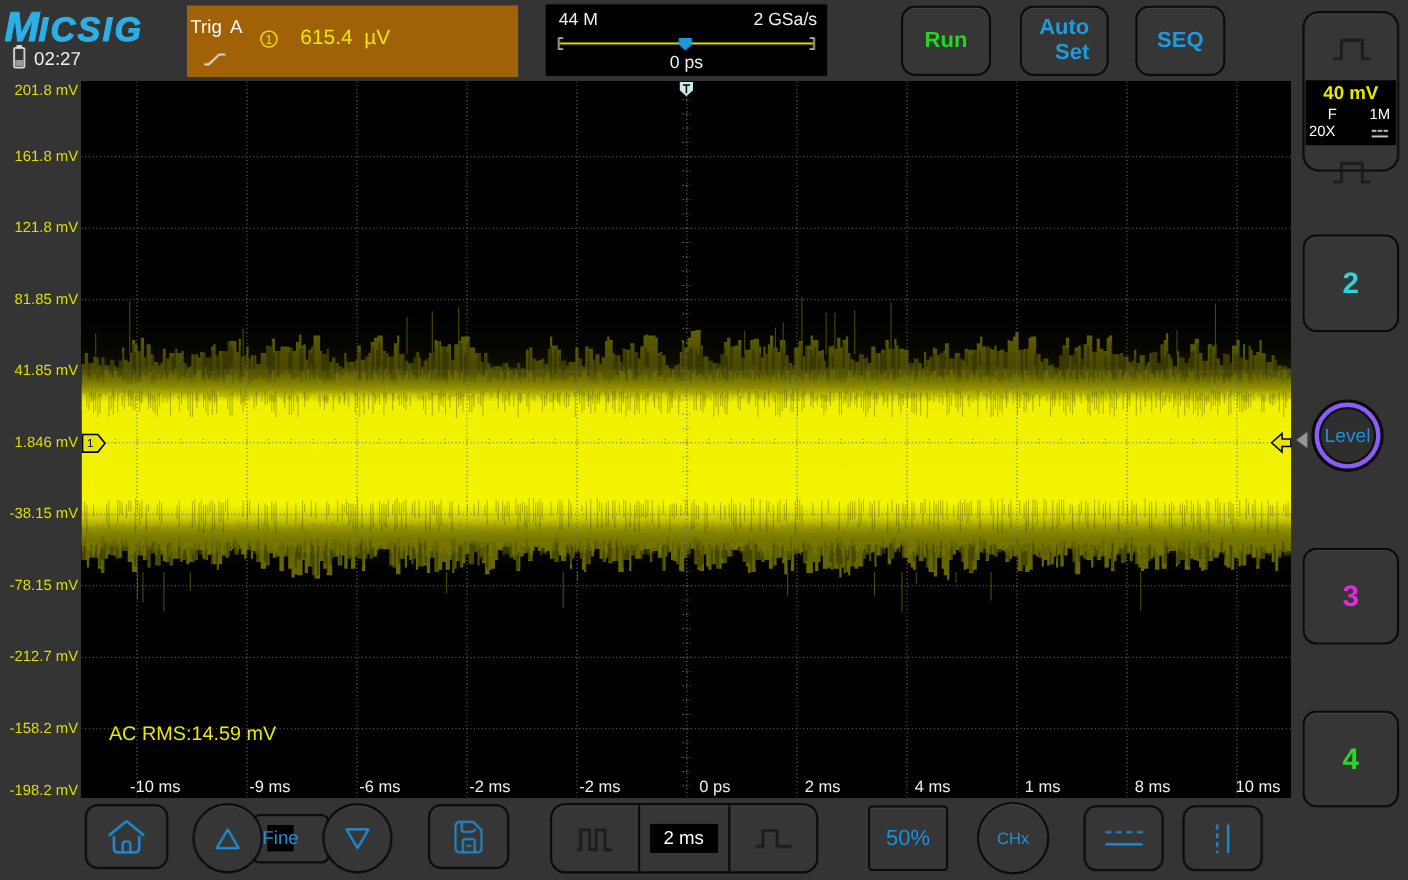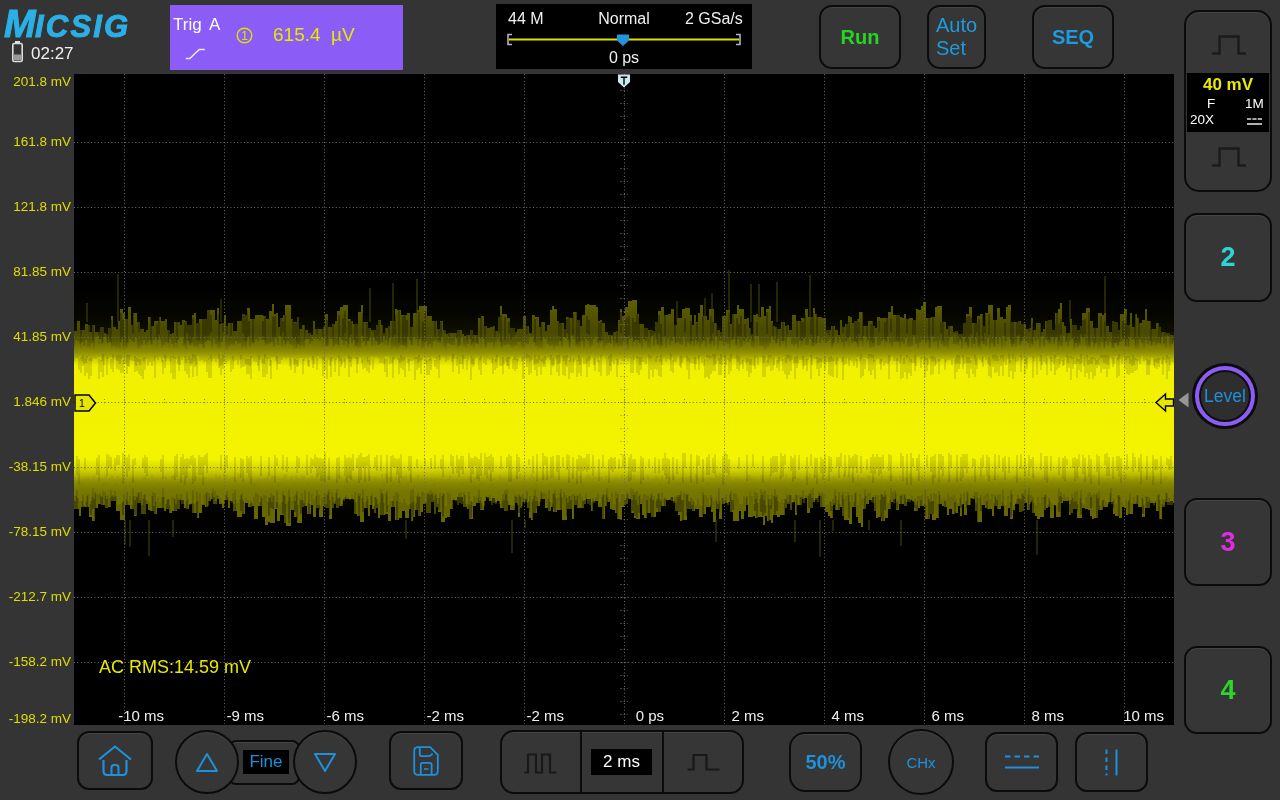--- a/index.html
+++ b/index.html
@@ -61,67 +61,66 @@
 <div class="yl" style="top:654px">-158.2 mV</div>
 <div class="yl" style="top:711px">-198.2 mV</div>
 <div class="tl" style="left:84px">-10 ms</div>
 <div class="tl" style="left:184px">-9 ms</div>
 <div class="tl" style="left:284px">-6 ms</div>
 <div class="tl" style="left:384px">-2 ms</div>
 <div class="tl" style="left:484px">-2 ms</div>
 <div class="tl" style="left:584px">0 ps</div>
 <div class="tl" style="left:684px">2 ms</div>
 <div class="tl" style="left:784px">4 ms</div>
-<div class="tl" style="left:884px">6 ms</div>
+<div class="tl" style="left:884px">1 ms</div>
 <div class="tl" style="left:984px">8 ms</div>
 <div class="tl" style="left:1084px">10 ms</div>
 <div class="abs" style="left:99px;top:657px;font-size:18px;color:#e8e800">AC RMS:14.59 mV</div>
 
 <svg class="abs" style="left:4px;top:3px" width="150" height="37" viewBox="0 0 150 37">
 <text x="0" y="34" font-size="38" font-weight="bold" font-style="italic" fill="#2ab0e6" stroke="#2ab0e6" stroke-width="1">M</text>
 <text x="31" y="34" font-size="31" font-weight="bold" font-style="italic" letter-spacing="2.2" fill="#2ab0e6" stroke="#2ab0e6" stroke-width="1">ICSIG</text>
 </svg>
 <svg class="abs" style="left:11px;top:40px" width="13" height="23" viewBox="0 0 13 23">
 <rect x="4" y="1" width="5" height="3" fill="#ddd"></rect>
 <rect x="1.8" y="3.5" width="9.4" height="18" rx="1.5" fill="none" stroke="#ddd" stroke-width="1.6"></rect>
 <rect x="3" y="14.5" width="7" height="5.7" fill="#999"></rect>
 </svg>
 <div class="abs" style="left:31px;top:44px;font-size:17px;color:#f0f0f0">02:27</div>
 
-<div class="abs" style="left:170px;top:5px;width:233px;height:65px;background:#8b5cf6">
+<div class="abs" style="left:170px;top:5px;width:301px;height:65px;background:#a16207">
  <div class="abs" style="left:3px;top:10px;font-size:17px;color:#fff">Trig</div>
  <div class="abs" style="left:39px;top:10px;font-size:17px;color:#fff">A</div>
  <svg class="abs" style="left:15px;top:41px" width="21" height="14" viewBox="0 0 21 14">
   <path d="M0.8,12.5h4l9.5,-9h5.5" stroke="#e8e8e8" stroke-width="1.6" fill="none"></path>
     </svg>
  <svg class="abs" style="left:66px;top:22px" width="17" height="17" viewBox="0 0 17 17">
   <circle cx="8.5" cy="8.5" r="7.3" stroke="#e0e000" stroke-width="1.4" fill="none"></circle>
   <text x="8.5" y="12.8" font-size="12" fill="#e0e000" text-anchor="middle">1</text>
     </svg>
  <div class="abs" style="left:103px;top:19px;font-size:19px;color:#e8e800">615.4&nbsp; µV</div>
 </div>
 
 <div class="abs" style="left:496px;top:4px;width:256px;height:65px;background:#000">
  <div class="abs" style="left:12px;top:6px;font-size:16px;color:#f0f0f0">44 M</div>
- <div class="abs" style="left:0;top:6px;width:256px;text-align:center;font-size:16px;color:#f0f0f0">Normal</div>
  <div class="abs" style="right:9px;top:6px;font-size:16px;color:#f0f0f0">2 GSa/s</div>
  <svg class="abs" style="left:8px;top:25px" width="240" height="20" viewBox="0 0 240 20">
   <path d="M8,5.5h-4v10h4" stroke="#b5b5b5" stroke-width="1.6" fill="none"></path>
   <path d="M232,5.5h4v10h-4" stroke="#b5b5b5" stroke-width="1.6" fill="none"></path>
   <line x1="5" y1="10.5" x2="235" y2="10.5" stroke="#e0e000" stroke-width="1.8"></line>
   <polygon points="113,5.5 125,5.5 125,11.5 119,17 113,11.5" fill="#2196dc"></polygon>
  </svg>
  <div class="abs" style="left:0;top:45px;width:256px;text-align:center;font-size:16px;color:#f0f0f0">0 ps</div>
 </div>
 
 <div class="btn ctr" style="left:819px;top:5px;width:82px;height:64px;color:#25d425;font-size:20px;font-weight:bold">Run</div>
-<div class="btn ctr" style="left:927px;top:5px;width:59px;height:64px;color:#1e9ade;font-size:20px;font-weight:normal;text-align:left;line-height:23px">Auto<br>Set</div>
+<div class="btn ctr" style="left:927px;top:5px;width:81px;height:64px;color:#1e9ade;font-size:20px;font-weight:bold;text-align:right;line-height:23px">Auto<br>Set</div>
 <div class="btn ctr" style="left:1032px;top:5px;width:82px;height:64px;color:#1e9ade;font-size:20px;font-weight:bold">SEQ</div>
 
-<div class="btn" style="left:1184px;top:10px;width:88px;height:182px;border-radius:15px">
+<div class="btn" style="left:1184px;top:10px;width:88px;height:146px;border-radius:15px">
  <svg class="abs" style="left:25px;top:21px" width="36" height="22" viewBox="0 0 36 22">
   <path d="M1,20.5h7.5v-17h19v17h7.5" stroke="#1b1b1b" stroke-width="2.4" fill="none"></path>
     </svg>
  <div class="abs" style="left:1px;top:61px;width:82px;height:59px;background:#000">
   <div class="abs" style="left:0;top:2px;width:82px;text-align:center;font-size:17px;font-weight:bold;color:#e8e800">40 mV</div>
   <div class="abs" style="left:20px;top:23px;font-size:13.5px;color:#fff">F</div>
   <div class="abs" style="right:5px;top:23px;font-size:13.5px;color:#fff">1M</div>
   <div class="abs" style="left:3px;top:39px;font-size:13.5px;color:#fff">20X</div>
   <svg class="abs" style="right:7px;top:44px" width="15" height="10" viewBox="0 0 15 10">
    <path d="M0,2h4.2M5.4,2h4.2M10.8,2h4.2" stroke="#ddd" stroke-width="1.6"></path>
@@ -151,40 +150,40 @@
 <div class="btn ctr" style="left:175px;top:730px;width:64px;height:64px;border-radius:50%">
  <svg width="24" height="21" viewBox="0 0 24 21">
       <path d="M12,2 L22,19 H2 Z" stroke="#1e90dc" stroke-width="2" fill="none" stroke-linejoin="round"></path>
     </svg>
   </div>
 <div class="btn ctr" style="left:293px;top:730px;width:64px;height:64px;border-radius:50%">
  <svg width="24" height="21" viewBox="0 0 24 21">
       <path d="M12,19 L22,2 H2 Z" stroke="#1e90dc" stroke-width="2" fill="none" stroke-linejoin="round"></path>
     </svg>
   </div>
-<div class="abs ctr" style="left:243px;top:750px;width:46px;height:24px;background:#000;color:#1e90dc;font-size:17px">Fine</div>
+<div class="abs ctr" style="left:243px;top:750px;width:24px;height:24px;background:#000;color:#1e90dc;font-size:17px">Fine</div>
 <div class="btn ctr" style="left:389px;top:731px;width:74px;height:59px;border-radius:12px">
  <svg width="26" height="30" viewBox="0 0 26 30">
   <path d="M5,1.2 H17.2 L24.8,8.8 V25 Q24.8,28.8 21,28.8 H5 Q1.2,28.8 1.2,25 V5 Q1.2,1.2 5,1.2 Z" stroke="#1e90dc" stroke-width="1.8" fill="none"></path>
   <path d="M6.8,1.6 V8.4 Q6.8,10.2 8.6,10.2 H15.4 Q17,10.2 18,9.2 L19.6,7.6" stroke="#1e90dc" stroke-width="1.8" fill="none"></path>
   <path d="M7.8,28.4 V18.6 Q7.8,16.8 9.6,16.8 H16.8 Q18.6,16.8 18.6,18.6 V28.4" stroke="#1e90dc" stroke-width="1.8" fill="none"></path>
   <path d="M11,23 H15.5" stroke="#1e90dc" stroke-width="1.6"></path>
  </svg>
 </div>
 <div class="btn" style="left:500px;top:730px;width:244px;height:64px;border-radius:14px"></div>
 <div class="abs" style="left:580px;top:732px;width:2px;height:60px;background:#0b0b0b"></div>
 <div class="abs" style="left:662px;top:732px;width:2px;height:60px;background:#0b0b0b"></div>
 <svg class="abs" style="left:524px;top:753px" width="33" height="21" viewBox="0 0 33 21">
  <path d="M0.5,19.5h3.5V1.5h8V19.5h6V1.5h8V19.5h6.5" stroke="#191919" stroke-width="2.2" fill="none"></path>
   </svg>
 <div class="abs ctr" style="left:591px;top:749px;width:61px;height:26px;background:#000;color:#fff;font-size:17px">2 ms</div>
 <svg class="abs" style="left:687px;top:754px" width="33" height="17" viewBox="0 0 33 17">
  <path d="M0.5,15.5h6V1h13V15.5h13" stroke="#191919" stroke-width="2.2" fill="none"></path>
   </svg>
-<div class="btn ctr" style="left:789px;top:732px;width:73px;height:60px;border-radius:16px;color:#1e90dc;font-size:20px;font-weight:bold">50%</div>
+<div class="btn ctr" style="left:789px;top:732px;width:73px;height:60px;border-radius:4px;color:#1e90dc;font-size:20px;font-weight:normal">50%</div>
 <div class="btn ctr" style="left:888px;top:729px;width:66px;height:66px;border-radius:50%;color:#1e90dc;font-size:15px">CHx</div>
 <div class="btn ctr" style="left:985px;top:732px;width:73px;height:60px;border-radius:12px">
  <svg width="34" height="17" viewBox="0 0 34 17">
   <path d="M0,2.5h34" stroke="#1e90dc" stroke-width="2" stroke-dasharray="5.5 4"></path>
   <path d="M0,13.5h34" stroke="#1e90dc" stroke-width="2"></path>
     </svg>
   </div>
 <div class="btn ctr" style="left:1075px;top:732px;width:73px;height:60px;border-radius:12px">
  <svg width="20" height="27" viewBox="0 0 20 27">
   <path d="M4.5,0.5v26" stroke="#1e90dc" stroke-width="2" stroke-dasharray="4.5 3.5"></path>

